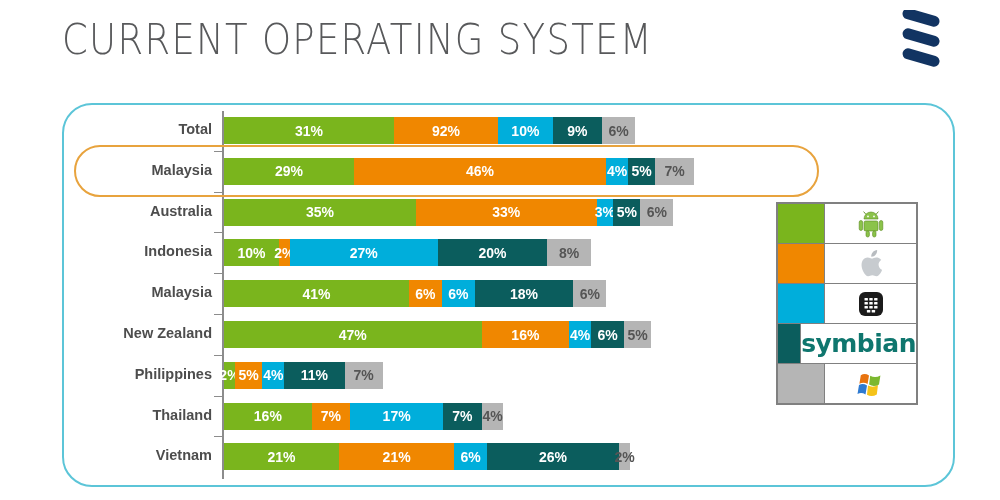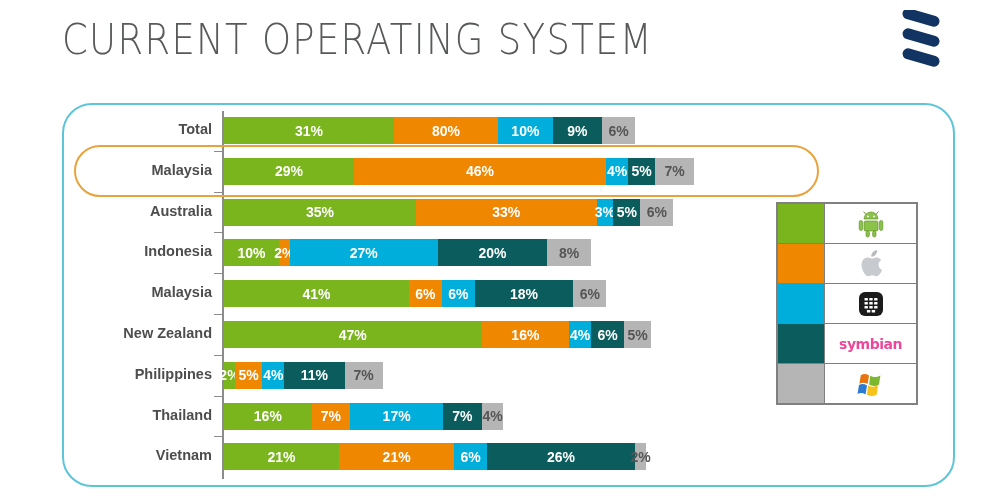--- a/index.html
+++ b/index.html
@@ -172,23 +172,23 @@
     position: relative;
   }
   .sw-green  { background: #7ab51d; }
   .sw-orange { background: #f08700; }
   .sw-cyan   { background: #00aedb; }
   .sw-teal   { background: #0b5d5d; }
   .sw-gray   { background: #b5b5b5; }
 
   .symbian-word {
     font-family: "DejaVu Sans", sans-serif;
-    font-size: 14px;
+    font-size: 25px;
     font-weight: bold;
-    color: #ec4899;
+    color: #0f766e;
     letter-spacing: -0.5px;
   }
 </style>
 </head>
 <body>
 
 <div id="slide-title">CURRENT OPERATING SYSTEM</div>
 
 <svg id="brand-logo" viewBox="0 0 62 62">
   <g fill="#123462">
@@ -213,21 +213,21 @@
         <div class="tick" style="top: 331.4px;"></div>
       </div>
     <div id="rows-container">
         <div class="bar-row" style="top: 12px;">
           <div class="row-label">Total</div>
           <div class="bar-track">
             <div class="seg s-green" style="width: 169.88px;">
               <span class="seg-label">31%</span>
             </div>
             <div class="seg s-orange" style="width: 104.12px;">
-              <span class="seg-label">80%</span>
+              <span class="seg-label">92%</span>
             </div>
             <div class="seg s-cyan" style="width: 54.8px;">
               <span class="seg-label">10%</span>
             </div>
             <div class="seg s-teal" style="width: 49.32px;">
               <span class="seg-label">9%</span>
             </div>
             <div class="seg s-gray" style="width: 32.88px;">
               <span class="seg-label">6%</span>
             </div>
@@ -378,21 +378,21 @@
           <div class="bar-track">
             <div class="seg s-green" style="width: 115.08px;">
               <span class="seg-label">21%</span>
             </div>
             <div class="seg s-orange" style="width: 115.08px;">
               <span class="seg-label">21%</span>
             </div>
             <div class="seg s-cyan" style="width: 32.88px;">
               <span class="seg-label">6%</span>
             </div>
-            <div class="seg s-teal" style="width: 148px; margin-top: 8px;">
+            <div class="seg s-teal" style="width: 132px; margin-top: 8px;">
               <span class="seg-label">26%</span>
             </div>
             <div class="seg s-gray" style="width: 10.96px;">
               <span class="seg-label">2%</span>
             </div>
           </div>
         </div>
       </div>
     <div id="highlight-box" style="top: 39.8px;"></div>
   </div>

